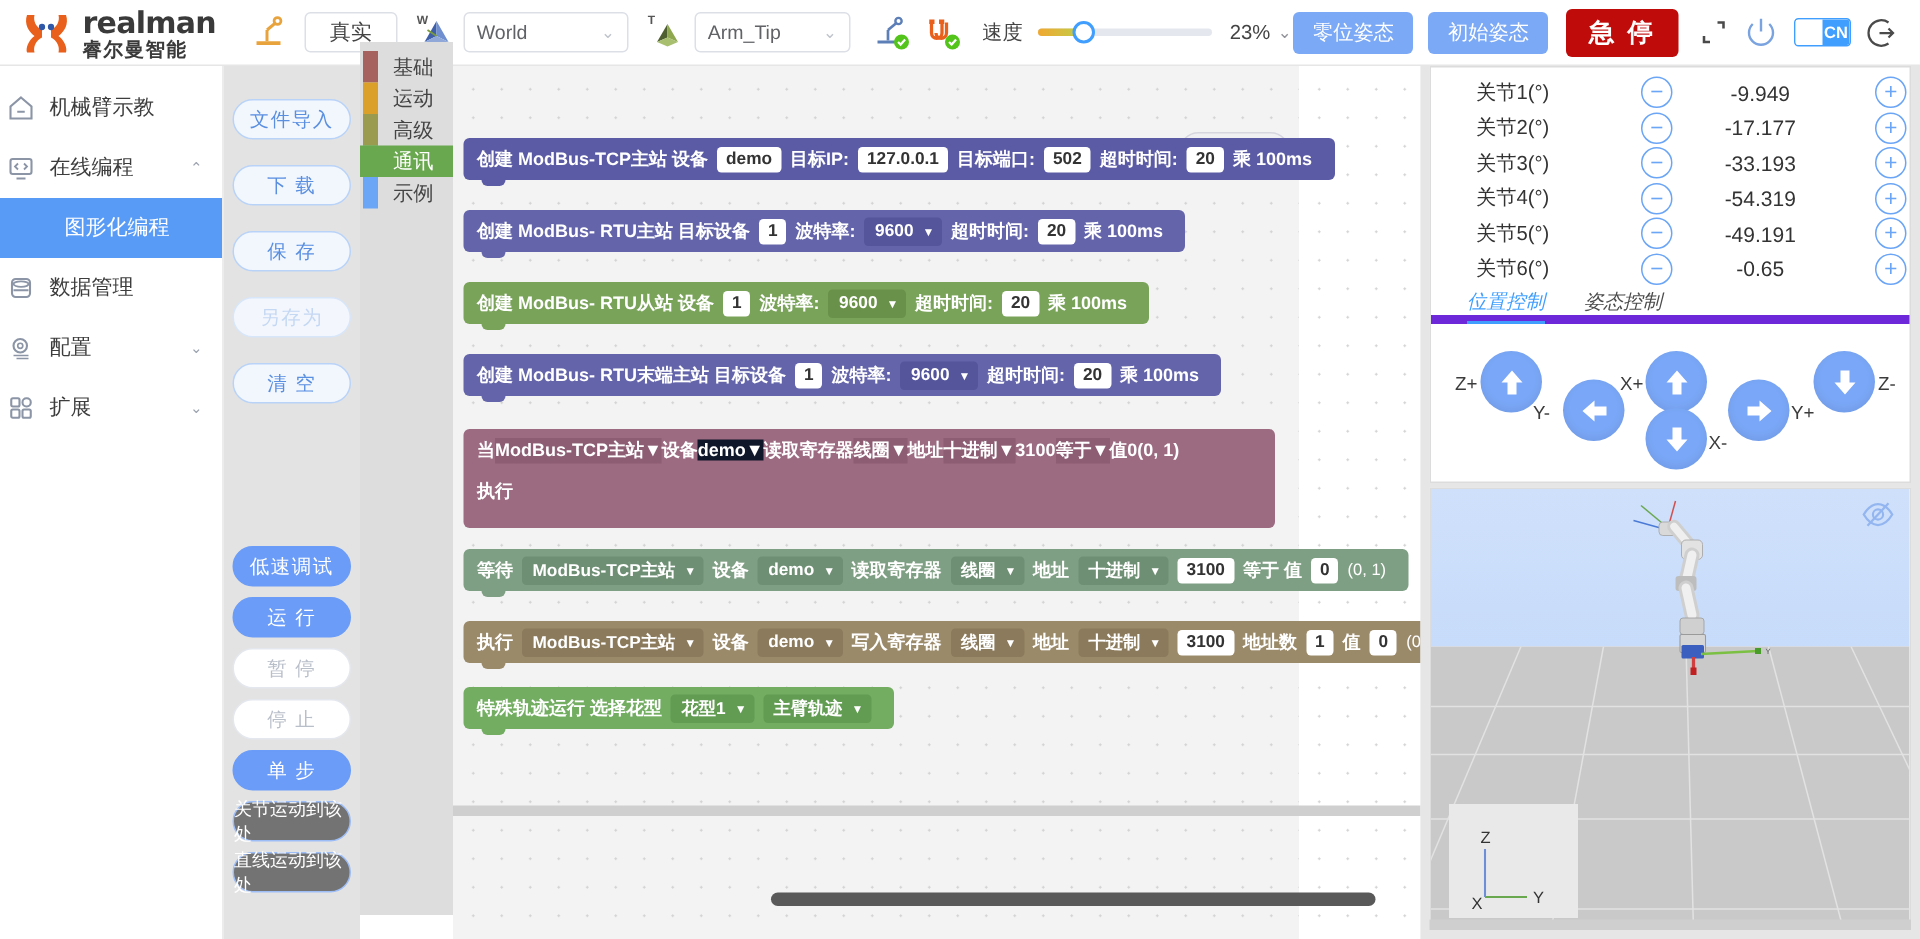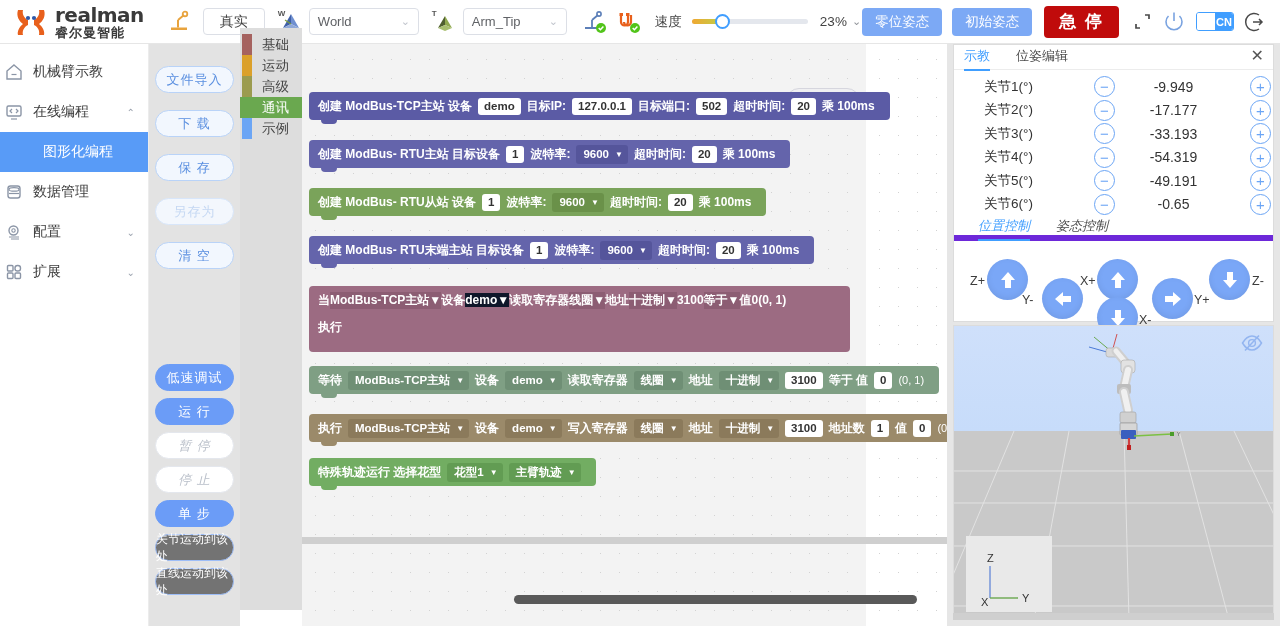--- a/index.html
+++ b/index.html
@@ -95,21 +95,21 @@
   }
   .pill {
     width: 79px; height: 27px; margin: 0 auto; border-radius: 14px;
     border: 1px solid #b9d3f8; background: #f2f7fe; color: #5a8fe0;
     font-size: 13px; display: flex; align-items: center; justify-content: center;
     cursor: pointer; letter-spacing: 1px; font-family: "Liberation Sans", sans-serif;
   }
   .pill.disabled { color: #c5d8f3; border-color: #d8e6fa; background: #f3f7fd; }
   .pill.solid { background: #6b9cf7; border-color: #6b9cf7; color: #fff; }
   .pill.solid.light { background: #737373; border-color: #9dbdf7; font-size: 12px; letter-spacing: 0; }
-  .pill.ghost { background: #fff; border-color: #e4e7ed; color: #b9bfc9; font-style: italic; }
+  .pill.ghost { background: #fff; border-color: #e4e7ed; color: #b9bfc9; }
 
   
   .toolbox {
     position: absolute; left: 240px; top: 28px; width: 62px; height: 582px;
     background: #ddd;
   }
   .tb-item {
     height: 21px; display: flex; align-items: center; font-size: 13.5px;
     color: #444; cursor: pointer; position: relative; padding-left: 22px;
   }
@@ -598,25 +598,20 @@
         </div>
       </div>
 
     <div class="ws-hscroll"></div>
   </div>
   <div class="ws-bottom-bar"></div>
 
   <div class="rightpane">
 
     <div class="teach-card">
-      <div class="tabs-row">
-        <span class="tab active">示教</span>
-        <span class="tab">位姿编辑</span>
-        <span class="close-x">✕</span>
-      </div>
 
       <div id="joints-layer" style="padding-top:5px;">
           <div class="joint-row">
             <span class="joint-name">关节1(°)</span>
             <span class="circ-btn">−</span>
             <span class="joint-val">-9.949</span>
             <span class="circ-btn">+</span>
           </div>
           <div class="joint-row">
             <span class="joint-name">关节2(°)</span>

